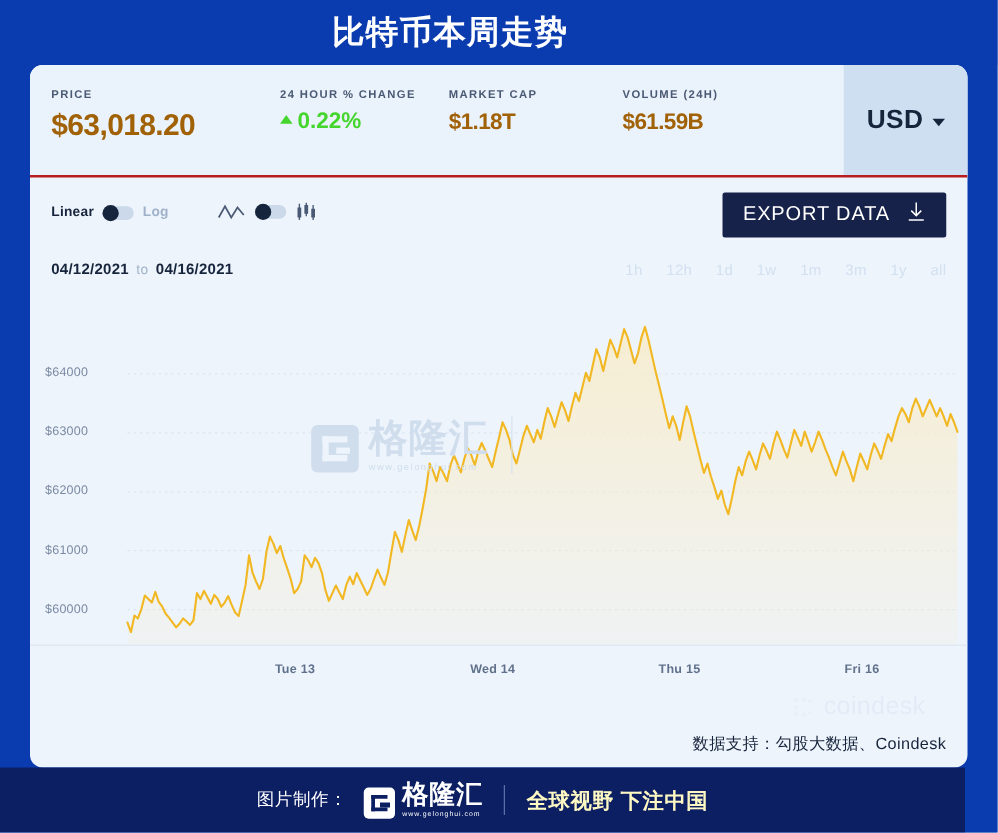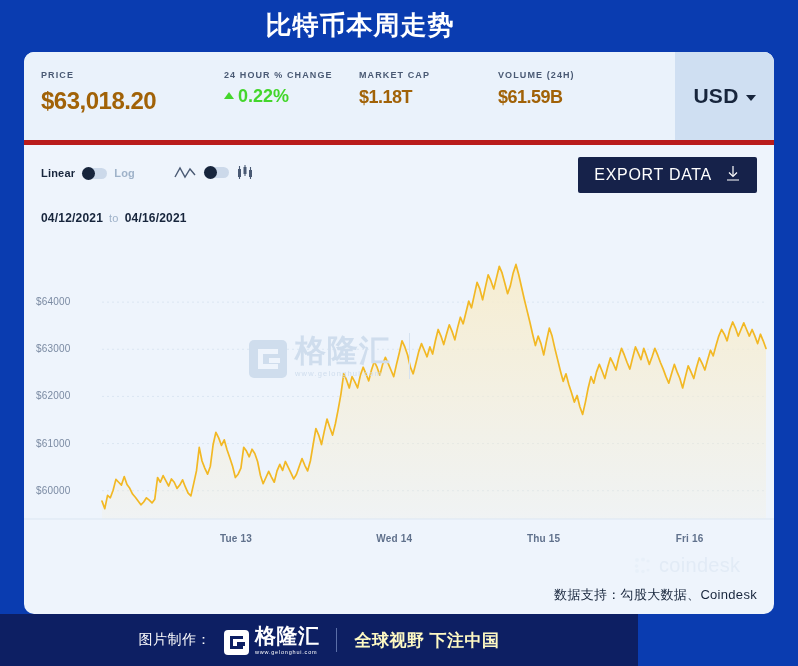--- a/index.html
+++ b/index.html
@@ -24,21 +24,21 @@
 
   
   .card{
     position:absolute;left:24px;top:52px;width:750px;height:562px;
     background:#eef4fc;border-radius:10px;overflow:hidden;
   }
 
   
   .stats{
     position:relative;height:88px;background:#eaf2fb;
-    border-bottom:5px solid #b91c1c;
+    border-bottom:2px solid #b91c1c;
   }
   .stat{position:absolute;top:18px;}
   .stat-label{
     font-size:9px;font-weight:700;letter-spacing:1.1px;color:#4a5a74;
     text-transform:uppercase;white-space:nowrap;
   }
   .stat-value{
     margin-top:7px;font-size:24px;font-weight:700;color:#a16207;
     white-space:nowrap;letter-spacing:-0.5px;
   }
@@ -156,21 +156,21 @@
   .cd-mark{width:17px;height:17px;position:relative;}
   .cd-text{font-size:20px;color:#e2ebf6;letter-spacing:0.3px;font-weight:400;}
 
   .attrib{
     position:absolute;right:17px;bottom:10px;font-size:13px;color:#17253c;
     letter-spacing:0.3px;
   }
 
   
   .footer{
-    position:absolute;left:0;bottom:0;width:638px;height:52px;
+    position:absolute;left:0;bottom:0;width:772px;height:52px;
     background:#0d1f63;display:flex;align-items:center;justify-content:center;gap:13px;
   }
   .f-made{font-size:14px;color:#fff;letter-spacing:0.5px;}
   .f-logo{display:flex;align-items:flex-end;gap:6px;}
   .f-mark{width:25px;height:25px;background:#fff;border-radius:4px;position:relative;}
   .f-mark::before{
     content:"";position:absolute;left:6px;top:6px;width:13px;height:13px;
     border:3.5px solid #0d1f63;border-right:none;box-sizing:border-box;
   }
   .f-mark::after{
@@ -263,20 +263,30 @@
         </span>
       </div>
     </div>
 
     <div class="daterow">
       <div class="daterange">
         <span>04/12/2021</span>
         <span class="to">to</span>
         <span>04/16/2021</span>
       </div>
+      <div class="periods">
+        <span class="period">1h</span>
+        <span class="period">12h</span>
+        <span class="period">1d</span>
+        <span class="period">1w</span>
+        <span class="period">1m</span>
+        <span class="period">3m</span>
+        <span class="period">1y</span>
+        <span class="period">all</span>
+      </div>
     </div>
 
     <div class="chartwrap">
       <svg class="chart-svg" id="chartSvg" width="750" height="340" viewBox="0 0 750 340">
           <line x1="78" y1="61.14" x2="742" y2="61.14" stroke="#dbe6f2" stroke-width="1" stroke-dasharray="2 3"></line>
           <line x1="78" y1="108.29" x2="742" y2="108.29" stroke="#dbe6f2" stroke-width="1" stroke-dasharray="2 3"></line>
           <line x1="78" y1="155.43" x2="742" y2="155.43" stroke="#dbe6f2" stroke-width="1" stroke-dasharray="2 3"></line>
           <line x1="78" y1="202.57" x2="742" y2="202.57" stroke="#dbe6f2" stroke-width="1" stroke-dasharray="2 3"></line>
           <line x1="78" y1="249.71" x2="742" y2="249.71" stroke="#dbe6f2" stroke-width="1" stroke-dasharray="2 3"></line>
           <defs>

